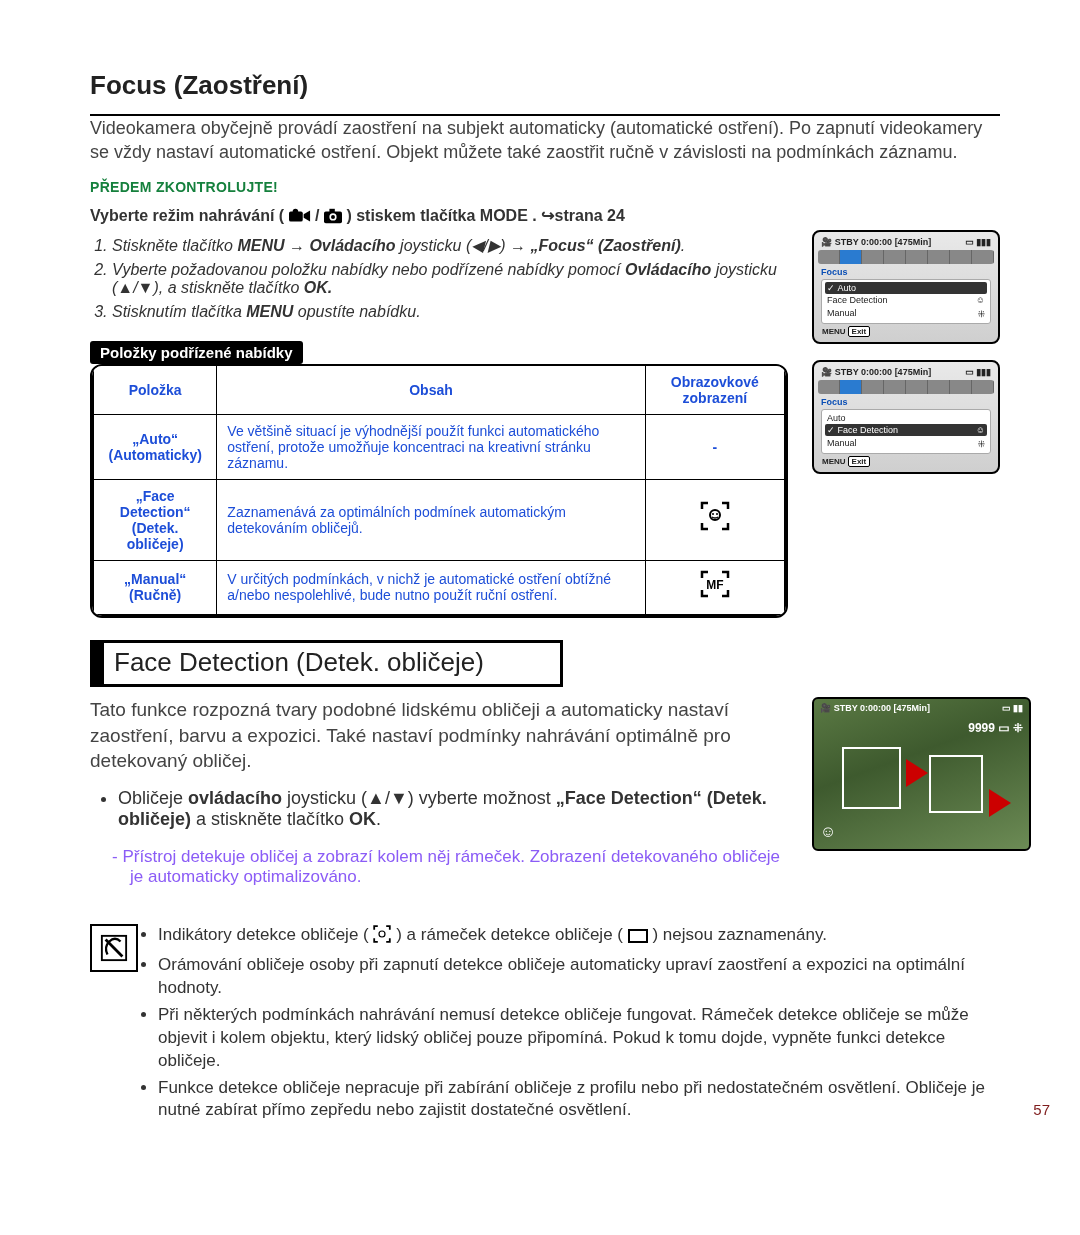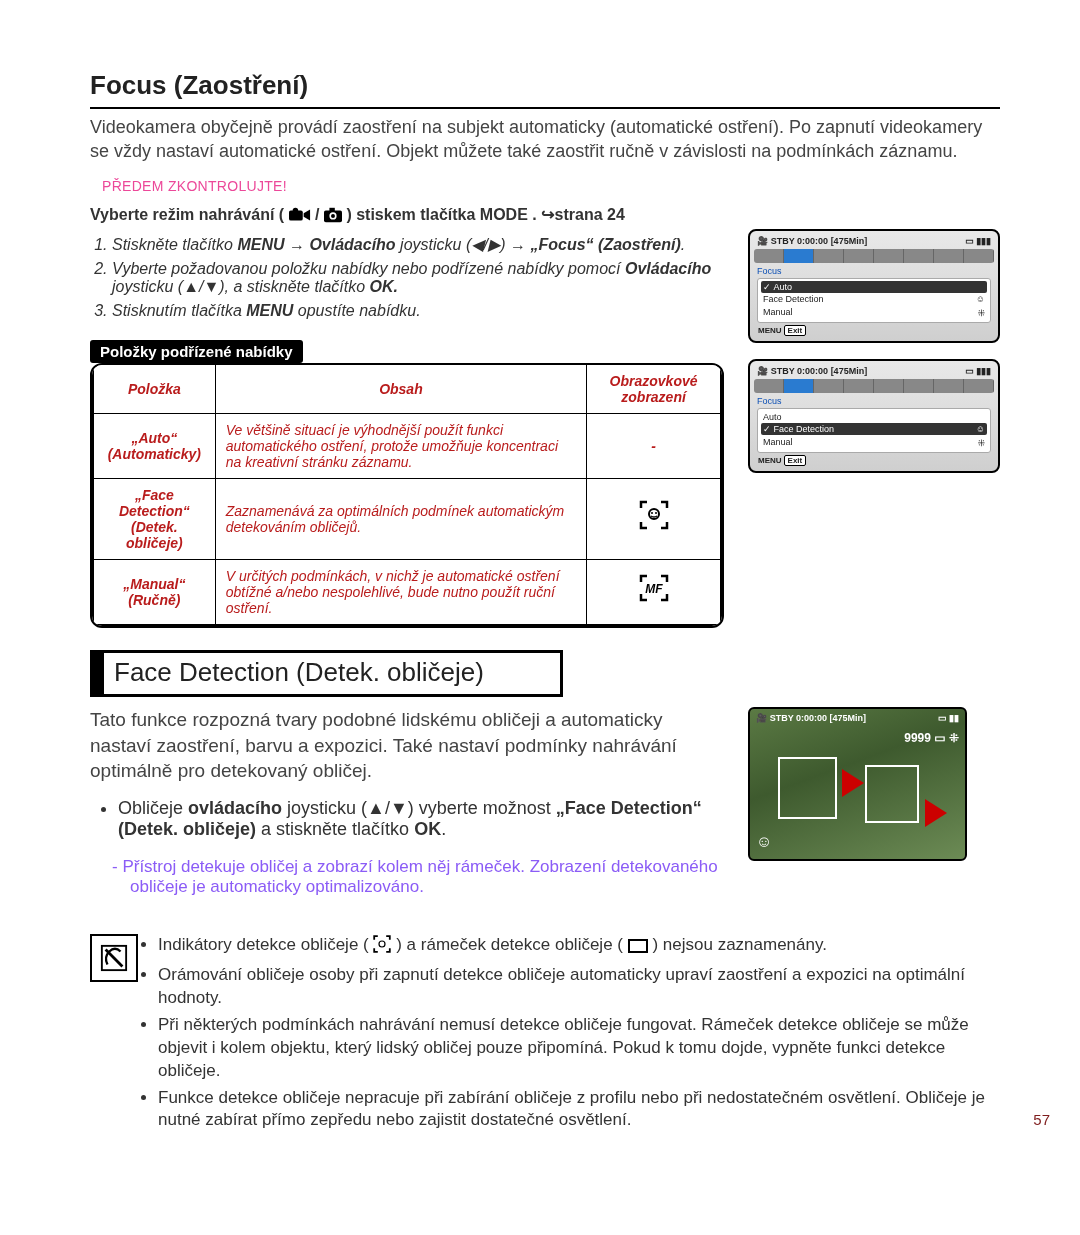--- a/index.html
+++ b/index.html
@@ -12,49 +12,48 @@
   }
   .page {
     padding: 70px 80px 50px 90px;
     position: relative;
     box-sizing: border-box;
   }
   .h1 {
     font-size: 26px;
     font-weight: bold;
     border-bottom: 2px solid #000;
-    padding-bottom: 6px;
-    margin-bottom: 6px;
+    padding-bottom: 13px;
   }
   .body-text {
     font-size: 18px;
     line-height: 1.35;
     color: #444;
     margin-bottom: 14px;
   }
   .precheck {
-    color: #ec4899;
-    font-weight: normal;
+    color: #15803d;
+    font-weight: bold;
     font-size: 14px;
-    margin: 8px 0 10px 12px;
+    margin: 8px 0 10px 0;
     letter-spacing: 0.3px;
   }
   .small {
     font-size: 16px;
     line-height: 1.4;
     color: #333;
     font-weight: bold;
   }
   .two-col {
     display: flex;
     gap: 24px;
     align-items: flex-start;
   }
   .left { flex: 1; }
-  .right { width: 252px; flex-shrink: 0; display:flex; flex-direction:column; gap:16px;}
+  .right { width: 188px; flex-shrink: 0; display:flex; flex-direction:column; gap:16px;}
   ol.steps {
     padding-left: 22px;
     margin: 6px 0 10px 0;
     font-style: italic;
   }
   ol.steps li { margin-bottom: 6px; font-size:16px; color:#333;}
   .subhead-bar {
     display: inline-block;
     background: #000;
     color: #fff;
@@ -63,23 +62,22 @@
     padding: 3px 10px;
     border-radius: 3px;
     margin: 10px 0 0 0;
   }
   table.options {
     width: 100%;
     border-collapse: collapse;
     border: 2px solid #000;
     border-radius: 10px;
     font-size: 14px;
-    color: #b91c1c;
+    color: #1d4ed8;
     margin-top: -2px;
-    font-style: italic;
   }
   table.options th, table.options td {
     border: 1px solid #000;
     padding: 8px 10px;
     vertical-align: middle;
   }
   table.options th { background:#fff; font-weight:bold; text-align:center; }
   table.options td.center { text-align:center; font-weight:bold;}
   table.options td.icon-cell { text-align:center; font-size:28px;}
   .table-wrap { border:2px solid #000; border-radius:12px; overflow:hidden;}
@@ -96,21 +94,21 @@
   .cam-top {
     display:flex; justify-content:space-between; align-items:center;
     font-weight:bold; padding:1px 3px;
   }
   .cam-tabs {
     display:flex; gap:0;
     background:#888; border-radius:3px; overflow:hidden; height:14px; margin:2px 0;
   }
   .cam-tab { flex:1; border-right:1px solid #666;}
   .cam-tab.sel{ background:#2a7bd0;}
-  .cam-focus { color:#0b4fb5; font-weight:normal; font-size:9px; padding:1px 3px;}
+  .cam-focus { color:#0b4fb5; font-weight:bold; font-size:9px; padding:1px 3px;}
   .cam-list { background:#fff; border:1px solid #aaa; border-radius:3px; margin:1px 3px; padding:2px 3px;}
   .cam-item { display:flex; justify-content:space-between; align-items:center; padding:1px 2px; font-size:9px;}
   .cam-item.sel { background:#333; color:#fff; border-radius:2px;}
   .cam-check::before{content:"✓"; margin-right:3px;}
   .cam-menu-exit{ font-size:8px; padding:2px 4px; font-weight:bold;}
   .cam-menu-exit .exit{ background:#fff;border:1px solid #000; padding:0 3px; border-radius:2px; margin-left:2px;}
 
   
   .photo {
     border:2px solid #000; border-radius:6px; width:215px; height:150px;

